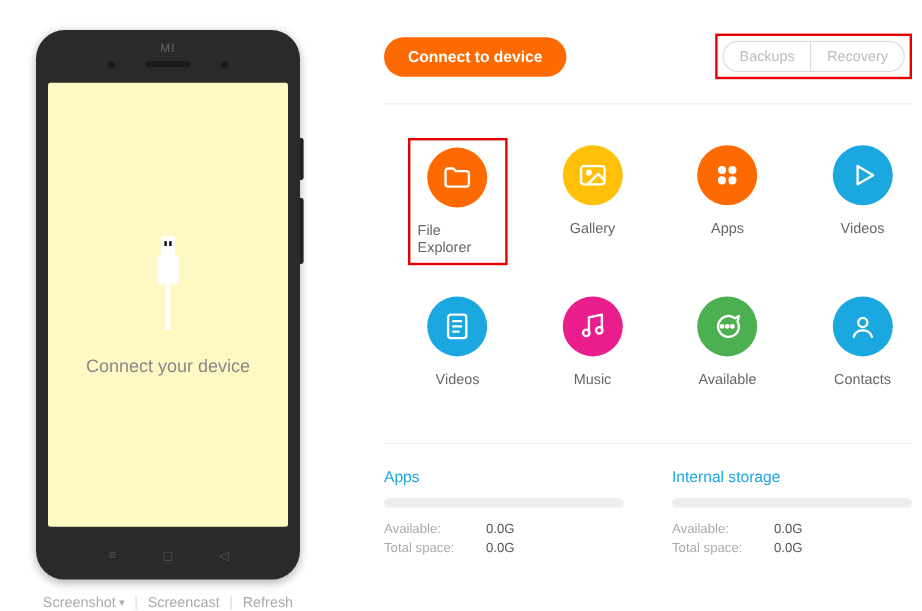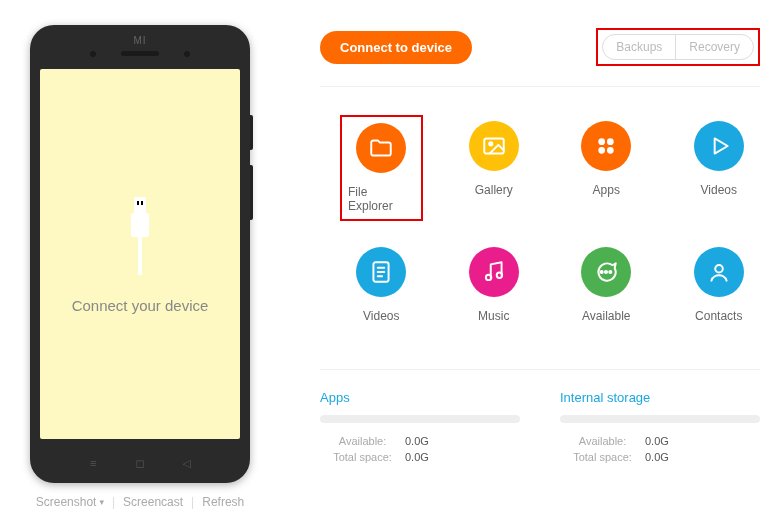--- a/index.html
+++ b/index.html
@@ -211,21 +211,21 @@
       background: #eee;
       border-radius: 4px;
       margin-bottom: 12px;
     }
     .storage-line {
       display: flex;
       font-size: 11px;
       color: #aaa;
       margin-bottom: 4px;
     }
-    .storage-line .lbl { width: 85px; text-align: center; }
+    .storage-line .lbl { width: 85px; }
     .storage-line .val { color: #555; }
   </style>
 </head>
 <body>
 
 <div class="left-panel">
   <div class="phone">
     <div class="phone-brand">MI</div>
     <div class="phone-dot1"></div>
     <div class="phone-speaker"></div>

